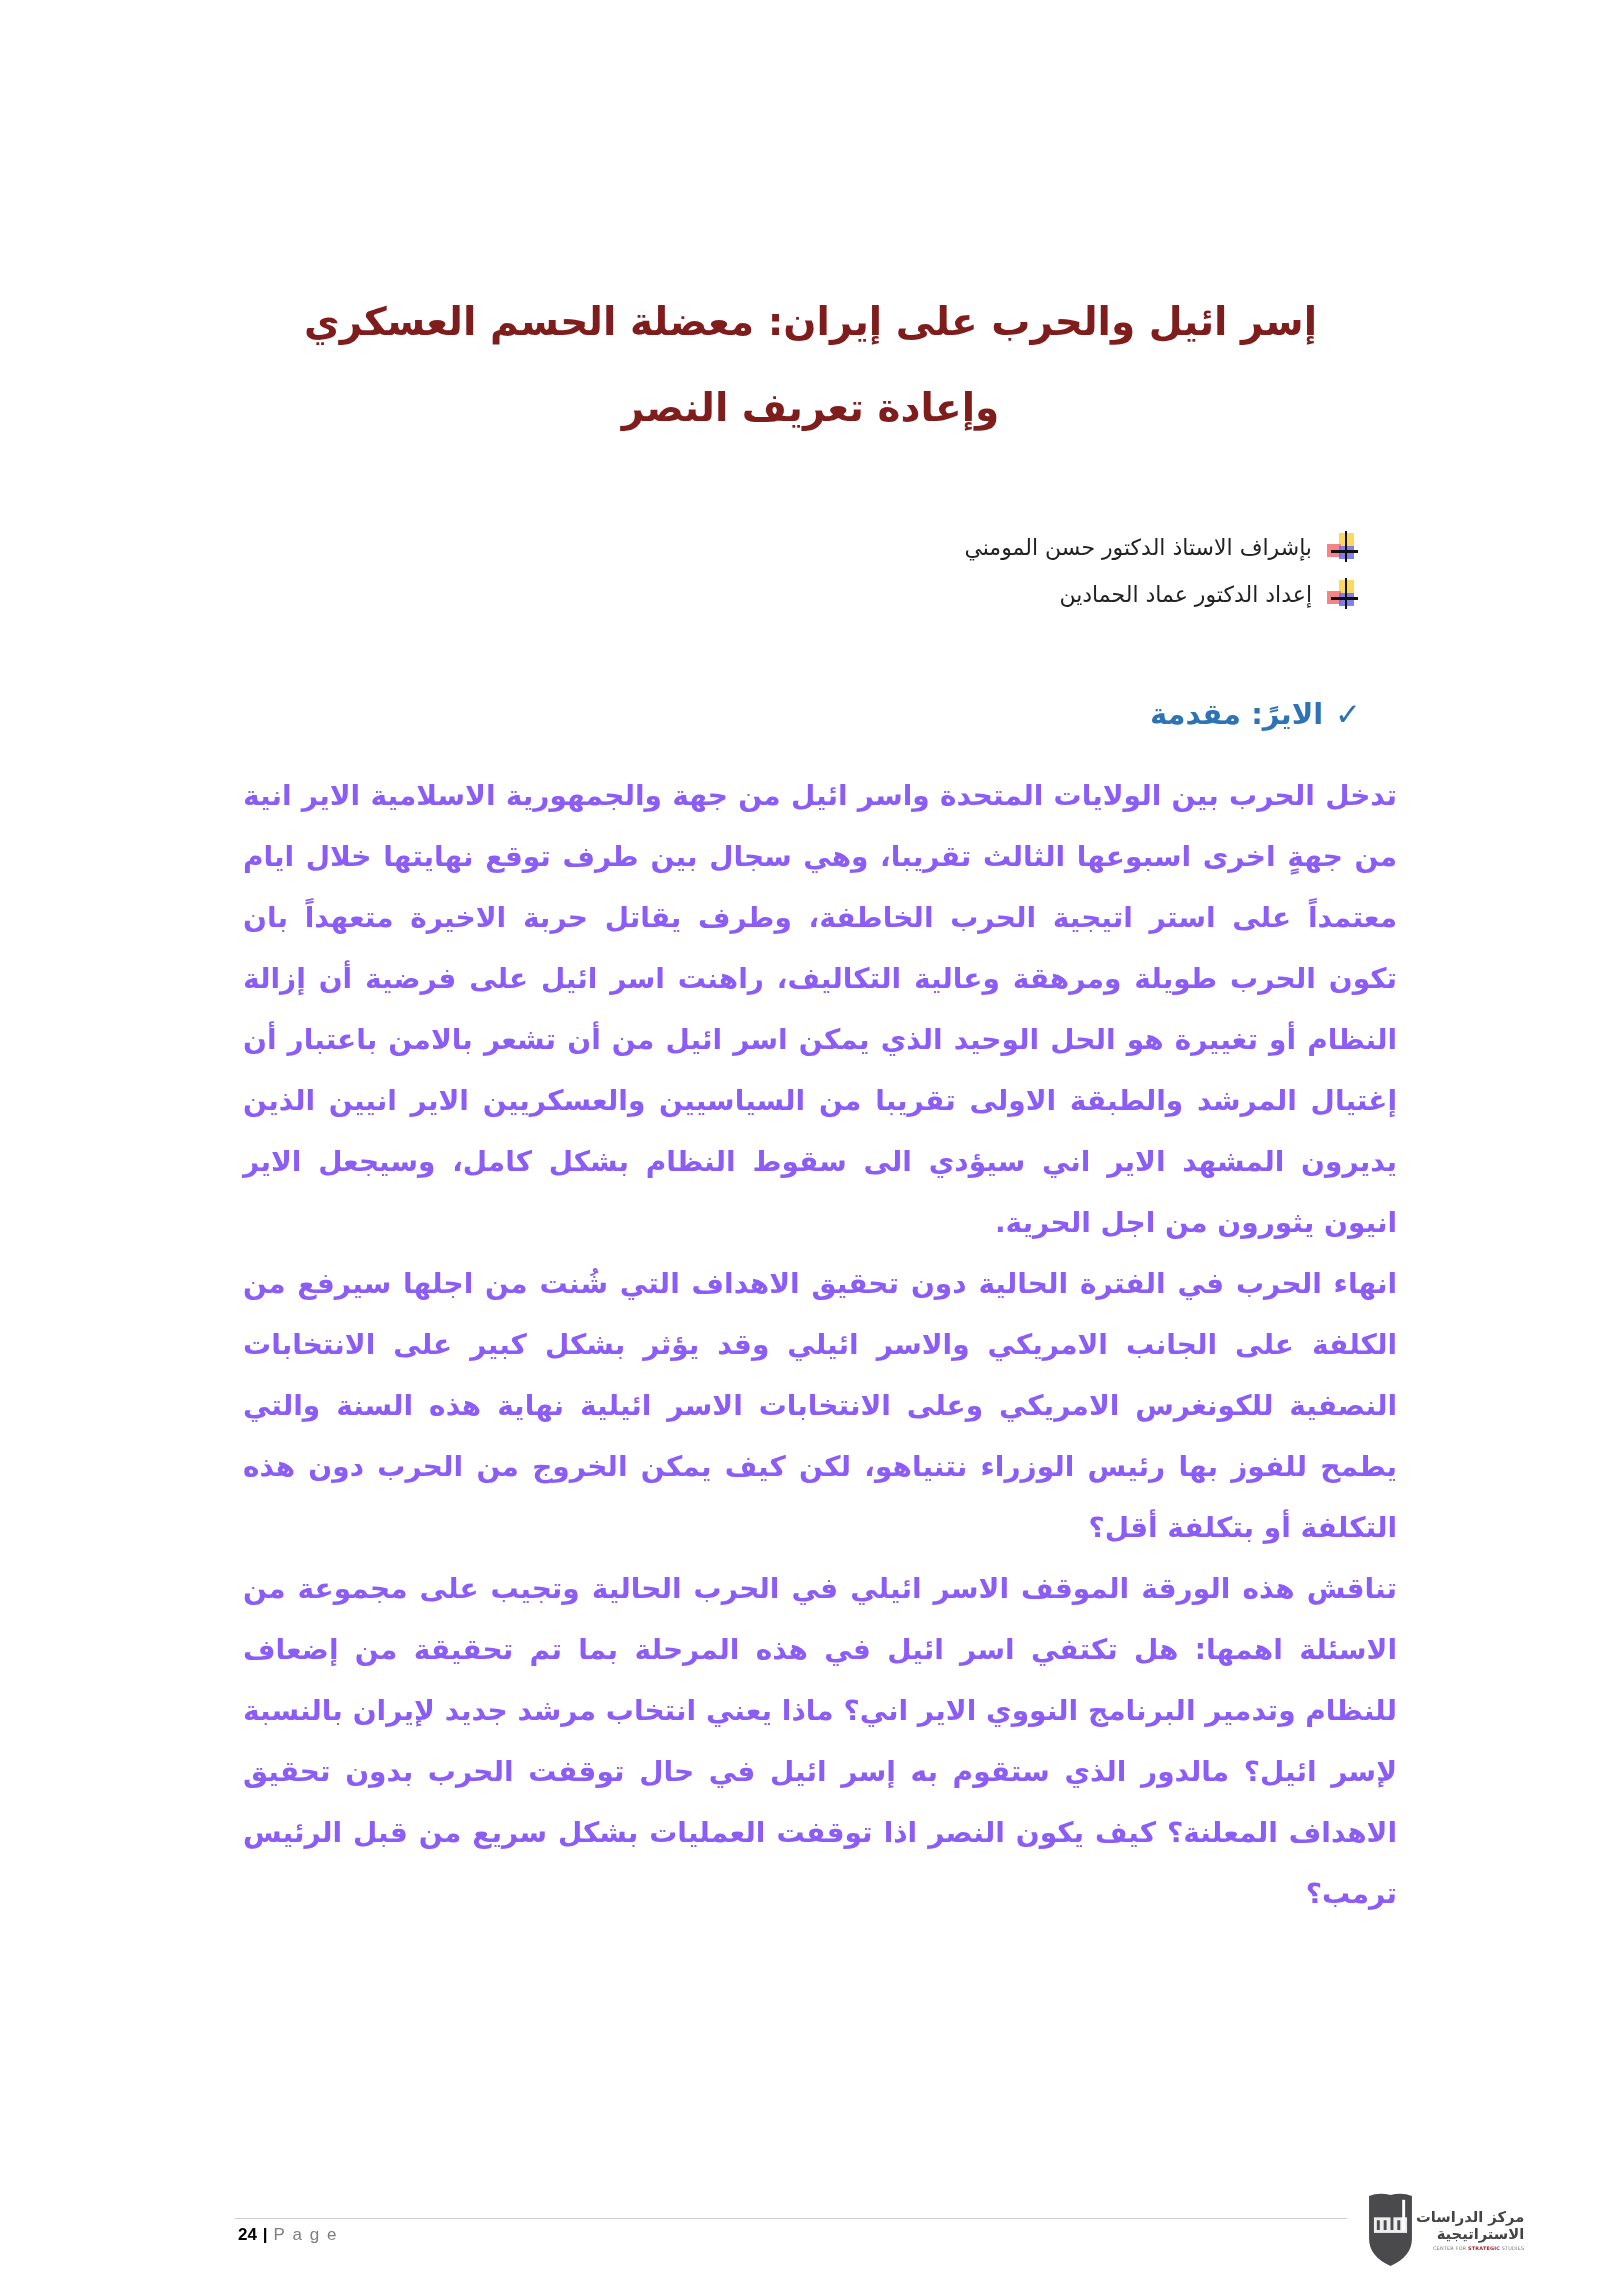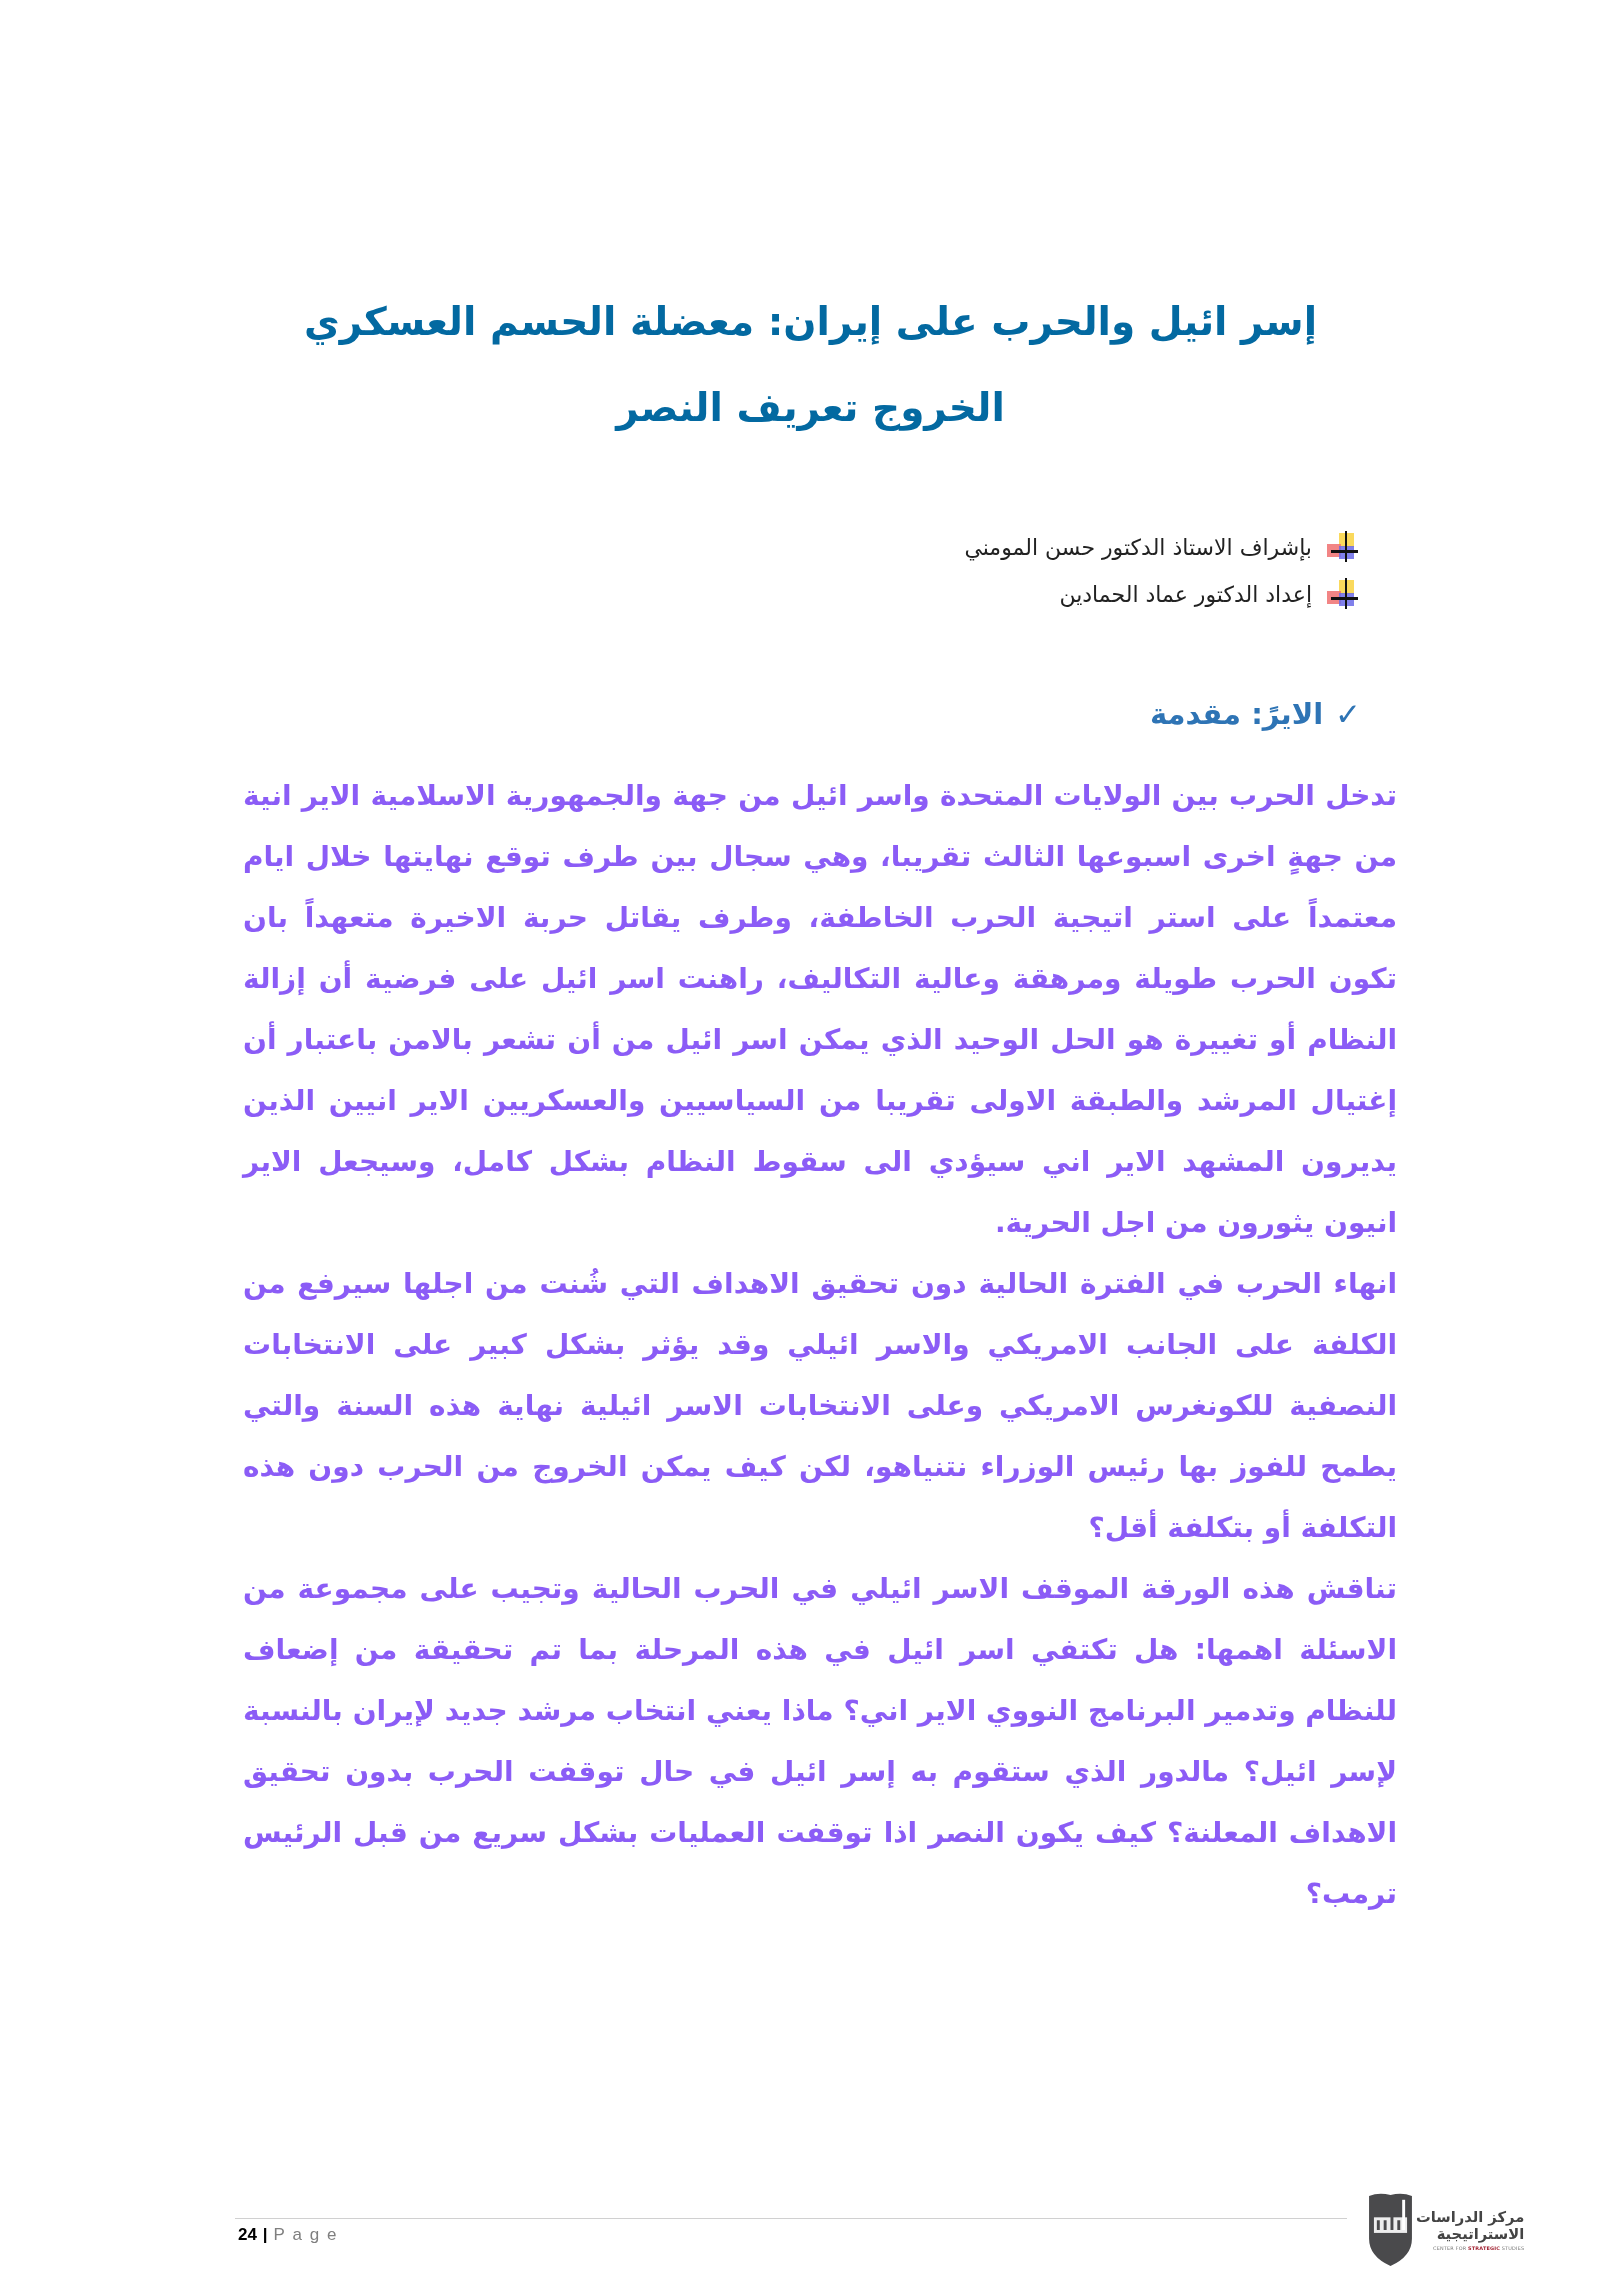--- a/index.html
+++ b/index.html
@@ -1,21 +1,21 @@
 <!DOCTYPE html>
 <html><head>
   <meta charset="utf-8">
   <style>
     html, body { margin: 0; padding: 0; background: #ffffff; }
     body { width: 1621px; height: 2293px; position: relative; overflow: hidden; font-family: "DejaVu Sans", sans-serif; }
     .page { position: absolute; inset: 0; }
     .title {
       position: absolute; left: 294px; width: 1033px; top: 279px;
       text-align: center; direction: rtl;
-      color: #0369a1; font-weight: bold; font-size: 39px; line-height: 86px;
+      color: #7f1d1d; font-weight: bold; font-size: 39px; line-height: 86px;
       font-family: "DejaVu Sans", sans-serif;
     }
     .authors { position: absolute; right: 265px; top: 524px; direction: rtl; }
     .author-row { display: flex; align-items: center; gap: 15px; height: 47px; font-size: 22px; color: #222; }
     .bullet-icon { width: 29px; height: 29px; position: relative; flex: 0 0 29px; }
     .bullet-icon .y { position:absolute; left:11.8px; top:0; width:15.7px; height:13.7px; background:#f9d54a; opacity:.9; }
     .bullet-icon .r { position:absolute; left:0; top:10.8px; width:13.7px; height:13.7px; background:#f07070; opacity:.85; }
     .bullet-icon .b { position:absolute; left:11.8px; top:12.7px; width:15.7px; height:13.7px; background:#6a6ae8; opacity:.85; }
     .bullet-icon .v { position:absolute; left:17.6px; top:-2px; width:2.9px; height:31px; background:#111; }
     .bullet-icon .h { position:absolute; left:3.9px; top:16.7px; width:27.4px; height:2.9px; background:#111; }
@@ -42,21 +42,21 @@
     .logo-text .en { font-size: 4.9px; color: #777; direction: ltr; letter-spacing: 0.2px; margin-top: 2px; }
     .logo-text .en b { color: #a02030; }
   </style>
 </head>
 <body>
 
 <div class="page">
 
   <div class="title">
     <div>إسر ائيل والحرب على إيران: معضلة الحسم العسكري</div>
-    <div>الخروج تعريف النصر</div>
+    <div>وإعادة تعريف النصر</div>
   </div>
 
   <div class="authors">
     <div class="author-row">
       <span class="bullet-icon">
         <span class="y"></span>
           <span class="r"></span>
           <span class="b"></span>
           <span class="v"></span>
           <span class="h"></span>

